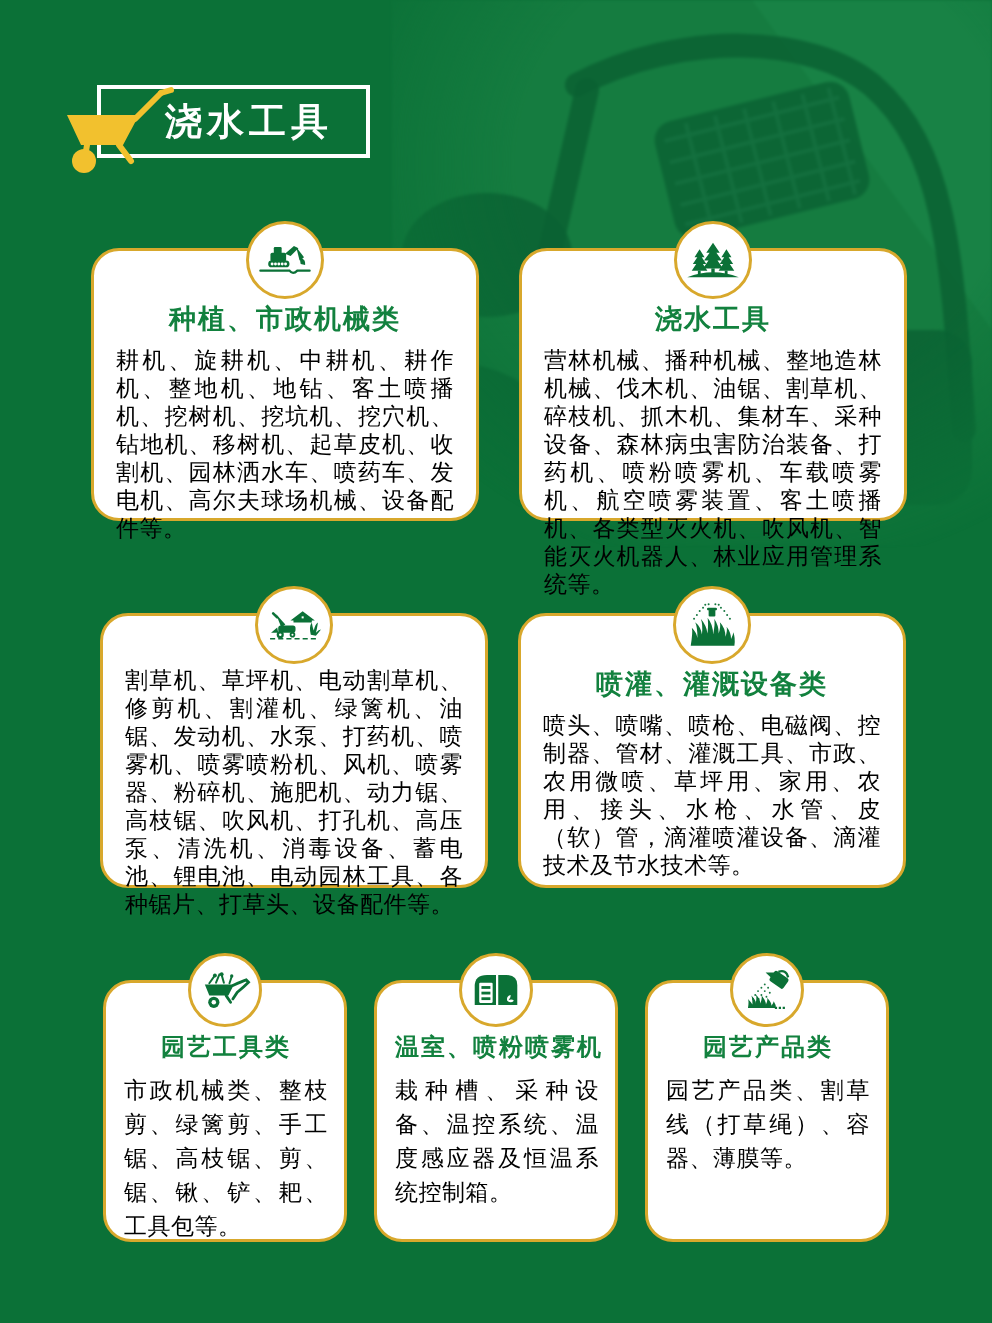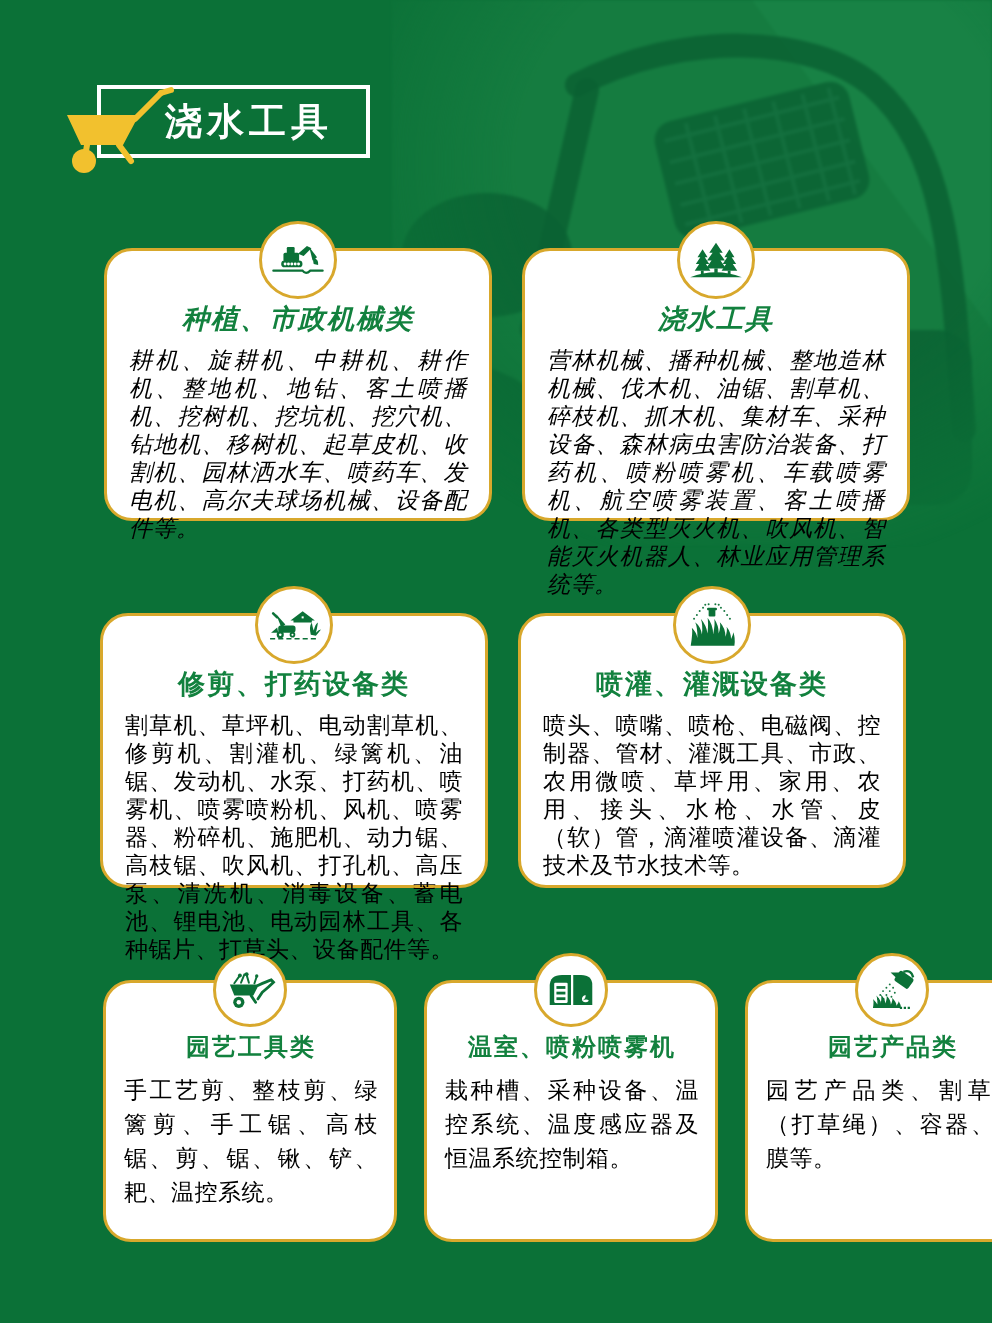--- a/index.html
+++ b/index.html
@@ -14,29 +14,29 @@
   
   .header-box{position:absolute;left:97px;top:85px;width:273px;height:73px;
               border:4px solid #FFFFFF;box-sizing:border-box;}
   .header-title{position:absolute;left:64px;top:50%;transform:translateY(-50%);
                 color:#FFFFFF;font-size:37px;font-weight:bold;letter-spacing:5px;white-space:nowrap;}
   .header-barrow{position:absolute;left:-44px;top:-12px;width:122px;height:100px;}
   .header-barrow svg{display:block;width:100%;height:100%;}
 
   
   .row{position:absolute;display:flex;}
-  .row1{top:248px;left:104px;gap:30px;font-style:italic;}
+  .row1{top:248px;left:91px;gap:40px;}
   .row2{top:613px;left:100px;gap:30px;}
   .row3{top:980px;left:103px;gap:27px;}
 
   .card{position:relative;background:#FFFFFF;border:3px solid #D8A82C;border-radius:28px;
         box-sizing:border-box;}
   .card.big{width:388px;height:275px;padding:50px 22px 16px 22px;}
   .row1 .card.big{height:273px;}
-  .card.small{width:294px;height:262px;padding:48px 16px 20px 18px;}
+  .card.small{width:244px;height:262px;padding:48px 16px 20px 18px;}
 
   .badge{position:absolute;top:-30px;left:50%;transform:translateX(-50%);
          width:78px;height:78px;border-radius:50%;background:#FFFFFF;
          border:3px solid #D8A82C;box-sizing:border-box;
          display:flex;align-items:center;justify-content:center;}
   .card.small .badge{width:74px;height:74px;}
   .badge svg{width:56px;height:46px;display:block;}
 
   .card-title{color:#12813E;font-size:27px;font-weight:bold;text-align:center;
               letter-spacing:2px;margin:0 0 9px 0;white-space:nowrap;}
@@ -163,21 +163,20 @@
             <path d="M22,40 L10,50 L24,50 Z"></path>
             <circle cx="28" cy="54" r="7"></circle>
               <circle cx="28" cy="54" r="2.5" fill="#ffffff"></circle>
             <circle cx="52" cy="54" r="5.5"></circle>
               <circle cx="52" cy="54" r="2" fill="#ffffff"></circle>
             <path d="M88,54 Q84,38 90,30 Q92,42 94,46 Q96,34 102,30 Q100,44 98,50 Q104,44 108,44 Q102,52 98,56 Z"></path>
             <path d="M8,62 H104" stroke="#0B7137" stroke-width="3" stroke-dasharray="10 6" fill="none"></path>
           </g>
         </svg>
       </div>
-      <h2 class="card-title">修剪、打药设备类</h2>
       <p class="card-desc">割草机、草坪机、电动割草机、修剪机、割灌机、绿篱机、油锯、发动机、水泵、打药机、喷雾机、喷雾喷粉机、风机、喷雾器、粉碎机、施肥机、动力锯、高枝锯、吹风机、打孔机、高压泵、清洗机、消毒设备、蓄电池、锂电池、电动园林工具、各种锯片、打草头、设备配件等。</p>
     </div>
 
     <div class="card big">
       <div class="badge">
         <svg viewBox="0 0 100 78" xmlns="http://www.w3.org/2000/svg">
           <g fill="#0B7137">
             <rect x="44" y="12" width="12" height="12" rx="2"></rect>
             <rect x="41" y="8" width="18" height="5" rx="2.5"></rect>
             <g opacity="0.95">
@@ -220,21 +219,21 @@
               <circle cx="44" cy="8" r="3.5"></circle>
               <circle cx="62" cy="11" r="3"></circle>
             <path d="M64,28 Q82,20 88,18 L92,22 Q84,30 72,40 L64,52" fill="none" stroke="#0B7137" stroke-width="5" stroke-linecap="round"></path>
             <path d="M52,46 L60,58" fill="none" stroke="#0B7137" stroke-width="5" stroke-linecap="round"></path>
             <circle cx="30" cy="58" r="10"></circle>
               <circle cx="30" cy="58" r="4" fill="#ffffff"></circle>
           </g>
         </svg>
       </div>
       <h2 class="card-title">园艺工具类</h2>
-      <p class="card-desc">手工艺剪、整枝剪、绿篱剪、手工锯、高枝锯、剪、锯、锹、铲、耙、温控系统。</p>
+      <p class="card-desc">市政机械类、整枝剪、绿篱剪、手工锯、高枝锯、剪、锯、锹、铲、耙、工具包等。</p>
     </div>
 
     <div class="card small">
       <div class="badge">
         <svg viewBox="0 0 100 70" xmlns="http://www.w3.org/2000/svg">
           <g fill="#0B7137">
             <path d="M12,62 L12,28 Q12,8 34,8 L68,8 Q88,8 88,26 L88,62 Z"></path>
           </g>
           <g fill="#ffffff">
             <rect x="20" y="22" width="24" height="36" rx="2"></rect>

